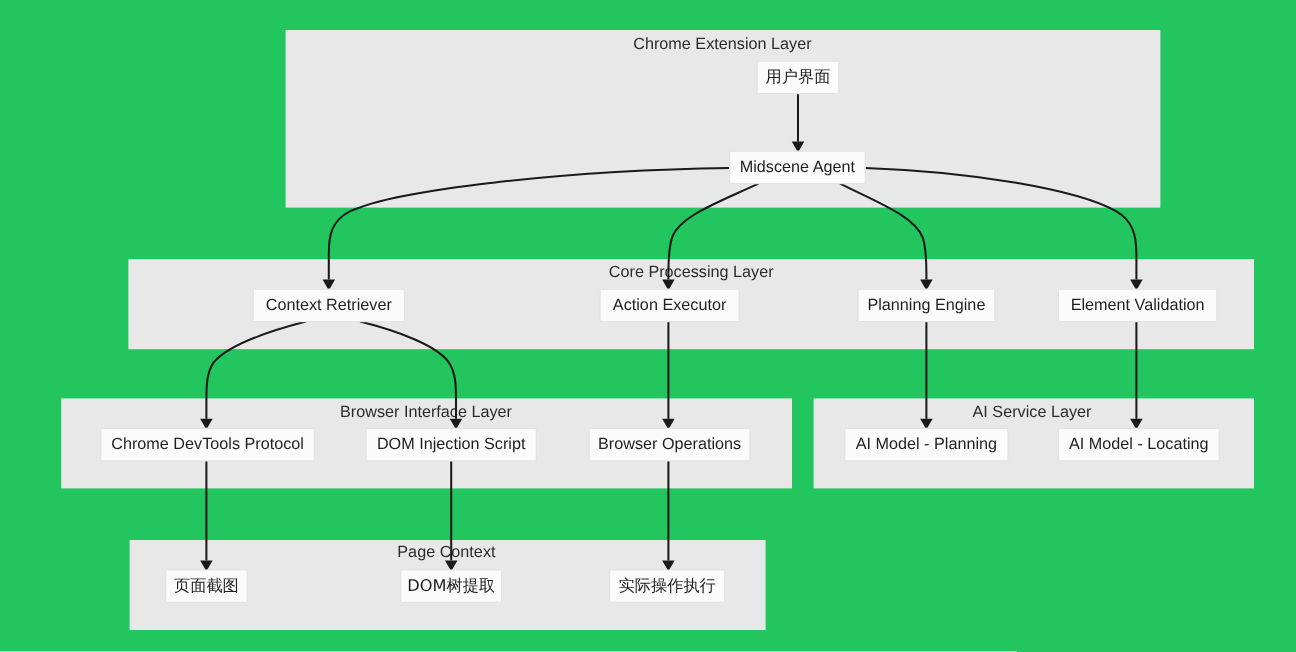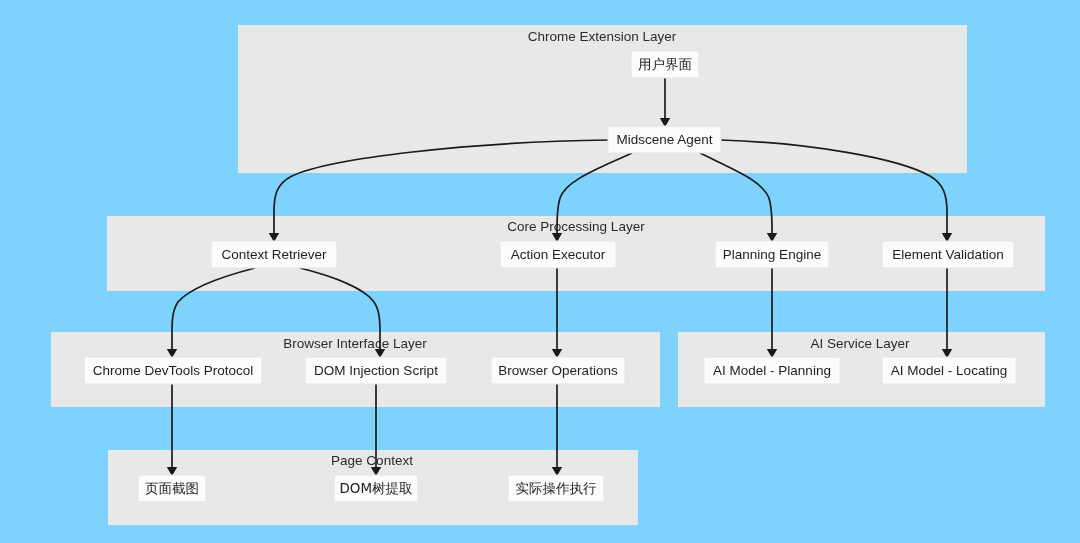--- a/index.html
+++ b/index.html
@@ -10,21 +10,21 @@
   body {
     width: 1080px;
     height: 543px;
     font-family: "Liberation Sans", "DejaVu Sans", sans-serif;
     overflow: hidden;
   }
   #diagram-root {
     position: relative;
     width: 1080px;
     height: 543px;
-    background: #7dd3fc;
+    background: #22c55e;
   }
   svg.diagram-canvas {
     position: absolute;
     top: 0;
     left: 0;
     width: 1080px;
     height: 543px;
   }
   .group-band {
     fill: #e8e8e8;

